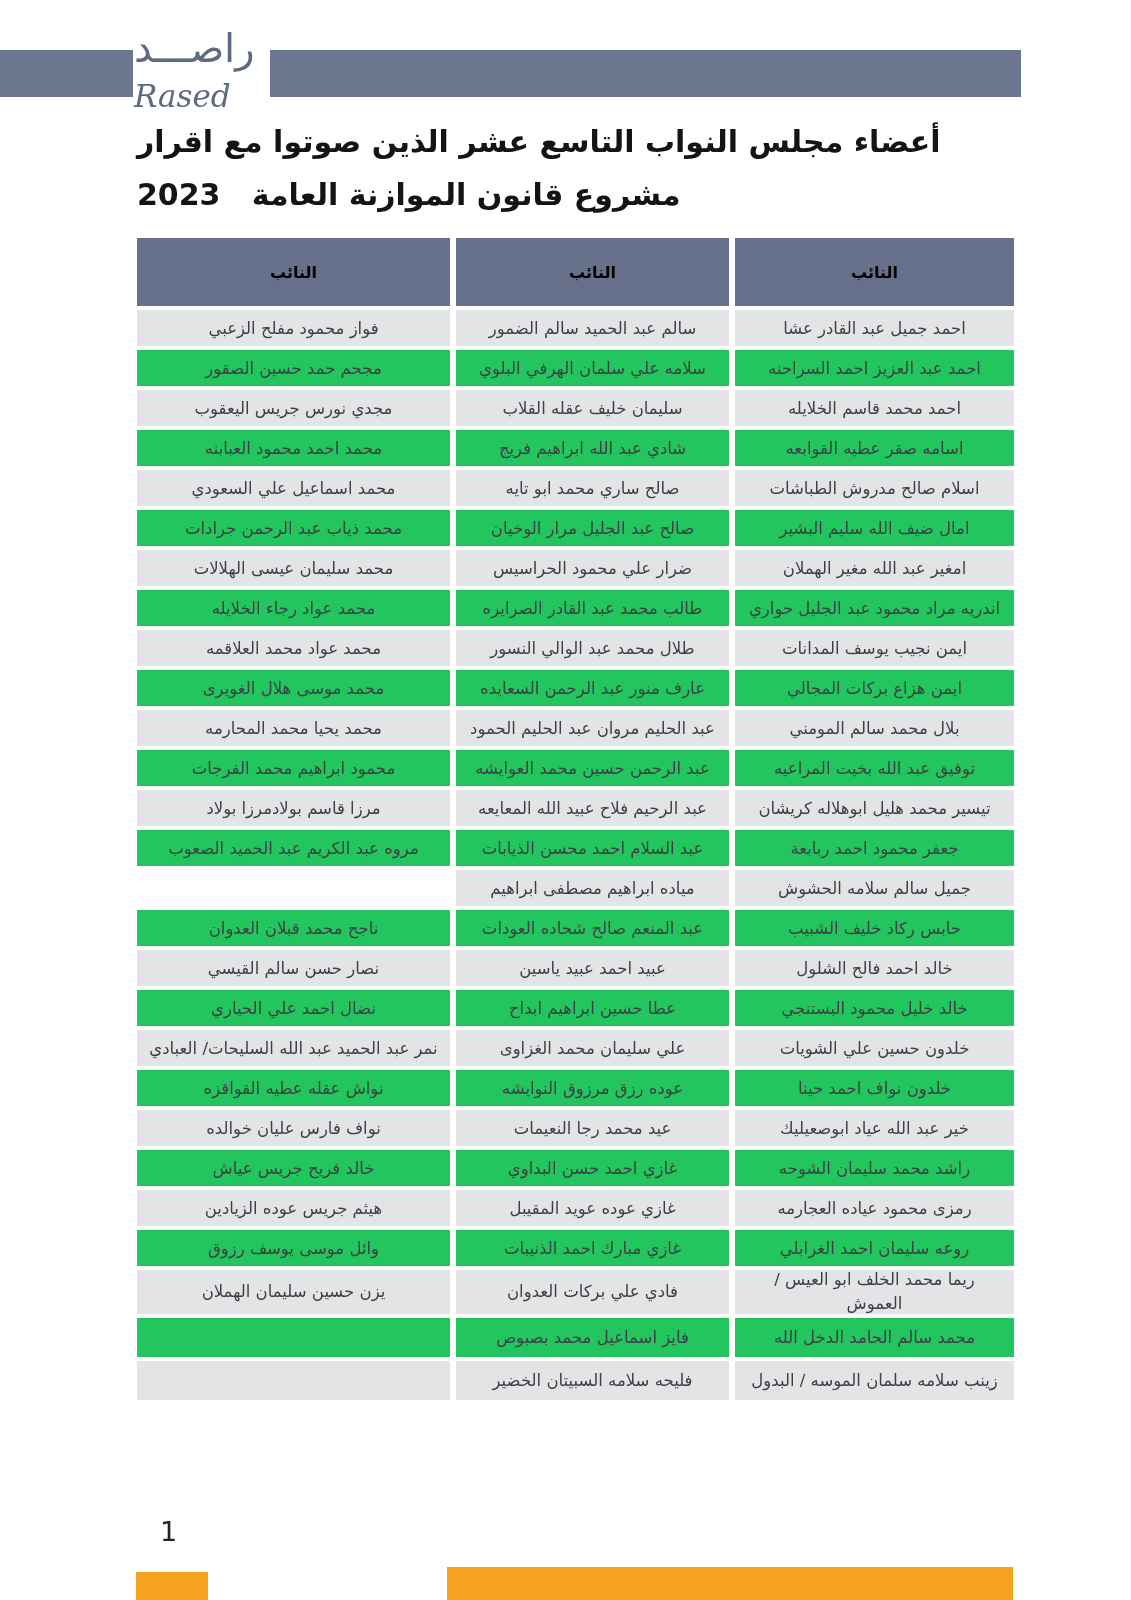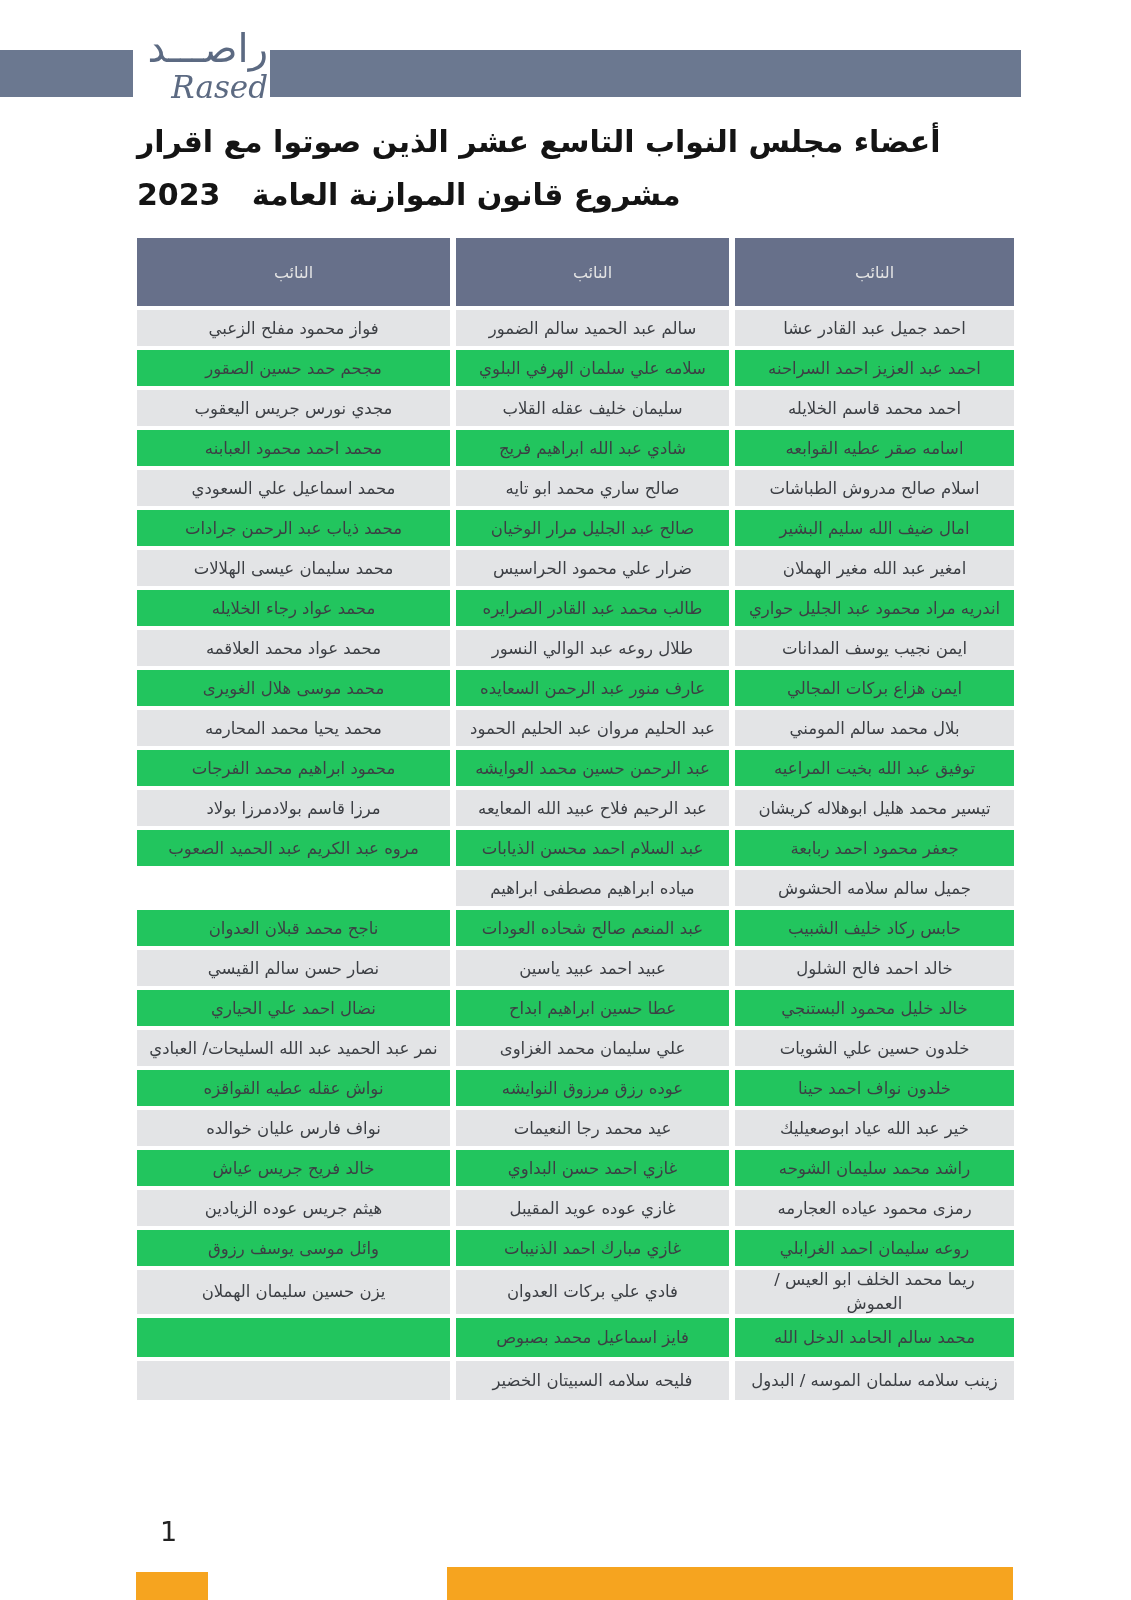--- a/index.html
+++ b/index.html
@@ -4,40 +4,40 @@
 <style>
   html,body{margin:0;padding:0;}
   body{
     width:1131px;height:1600px;position:relative;background:#ffffff;
     font-family:"DejaVu Sans","Liberation Sans",sans-serif;
     overflow:hidden;
   }
   
   .top-left-block{position:absolute;left:0;top:50px;width:133px;height:47px;background:#6b7890;}
   .top-right-bar{position:absolute;left:270px;top:50px;width:751px;height:47px;background:#6b7890;}
-  .logo-box{position:absolute;left:134px;top:26px;width:134px;text-align:right;}
+  .logo-box{position:absolute;left:134px;top:26px;width:134px;text-align:left;}
   .logo-arabic{
     font-size:40px;line-height:1.1;color:#5c6a82;font-weight:400;direction:rtl;
     letter-spacing:-1px;
   }
   .logo-latin{
     font-family:"DejaVu Serif","Liberation Serif",serif;font-style:italic;
-    font-size:31px;line-height:1;color:#5c6a82;margin-top:2px;
+    font-size:31px;line-height:1;color:#5c6a82;margin-top:11px;
   }
   
   .title-wrap{position:absolute;left:137px;top:116px;width:877px;text-align:left;direction:rtl;}
   .title-line{font-size:30px;font-weight:bold;color:#141414;line-height:1.75;}
   
   .table-wrap{position:absolute;left:137px;top:238px;width:877px;}
   .thead,.trow{
     display:grid;grid-template-columns:279px 273px 1fr;column-gap:6px;direction:rtl;
   }
   .thead{height:68px;}
   .th{
-    background:#67708a;color:#e5e5e5;font-size:16px;font-weight:normal;
+    background:#67708a;color:#000000;font-size:16px;font-weight:bold;
     display:flex;align-items:center;justify-content:center;
   }
   .trow{height:36px;margin-top:4px;}
   .trow.tall{height:44px;}
   .trow.short{height:39px;}
   .tcell{
     display:flex;align-items:center;justify-content:center;
     font-size:16.5px;color:#3c3f44;white-space:nowrap;overflow:hidden;
     padding:0 8px;
   }
@@ -106,21 +106,21 @@
         <div class="tcell">ضرار علي محمود الحراسيس</div>
         <div class="tcell">محمد سليمان عيسى الهلالات</div>
       </div>
       <div class="trow shade-b">
         <div class="tcell">اندريه مراد محمود عبد الجليل حواري</div>
         <div class="tcell">طالب محمد عبد القادر الصرايره</div>
         <div class="tcell">محمد عواد رجاء الخلايله</div>
       </div>
       <div class="trow shade-a">
         <div class="tcell">ايمن نجيب يوسف المدانات</div>
-        <div class="tcell">طلال روعه عبد الوالي النسور</div>
+        <div class="tcell">طلال محمد عبد الوالي النسور</div>
         <div class="tcell">محمد عواد محمد العلاقمه</div>
       </div>
       <div class="trow shade-b">
         <div class="tcell">ايمن هزاع بركات المجالي</div>
         <div class="tcell">عارف منور عبد الرحمن السعايده</div>
         <div class="tcell">محمد موسى هلال الغويرى</div>
       </div>
       <div class="trow shade-a">
         <div class="tcell">بلال محمد سالم المومني</div>
         <div class="tcell">عبد الحليم مروان عبد الحليم الحمود</div>

